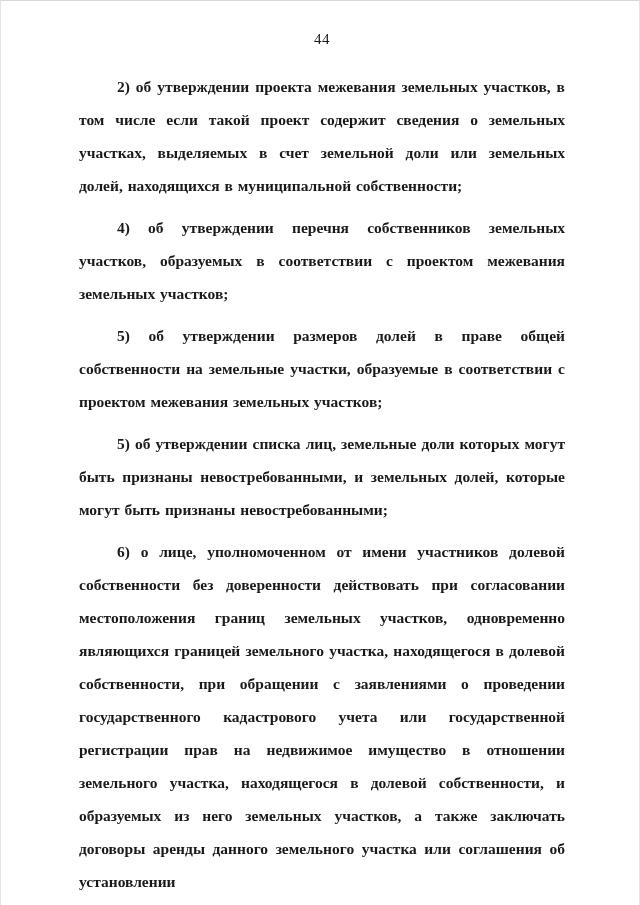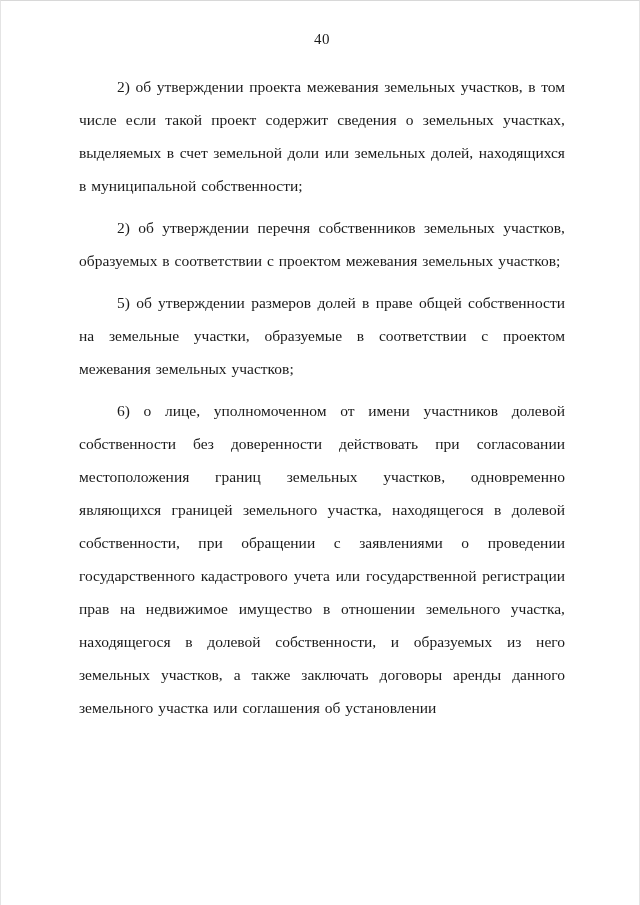--- a/index.html
+++ b/index.html
@@ -27,32 +27,34 @@
   .page-number {
     text-align: center;
     font-size: 15px;
     margin-bottom: 22px;
     letter-spacing: 0.5px;
   }
   .content {
     font-size: 15.5px;
     line-height: 33px;
     text-align: justify;
+    font-weight: bold;
   }
   .para {
     margin: 0 0 9px 0;
     text-indent: 38px;
     word-spacing: 1px;
   }
 </style>
 </head>
 <body>
 
 <div class="page">
-  <div class="page-number">40</div>
+  <div class="page-number">44</div>
 
   <div class="content">
     <p class="para">2) об утверждении проекта межевания земельных участков, в том числе если такой проект содержит сведения о земельных участках, выделяемых в счет земельной доли или земельных долей, находящихся в муниципальной собственности;</p>
-    <p class="para">2) об утверждении перечня собственников земельных участков, образуемых в соответствии с проектом межевания земельных участков;</p>
+    <p class="para">4) об утверждении перечня собственников земельных участков, образуемых в соответствии с проектом межевания земельных участков;</p>
     <p class="para">5) об утверждении размеров долей в праве общей собственности на земельные участки, образуемые в соответствии с проектом межевания земельных участков;</p>
+    <p class="para">5) об утверждении списка лиц, земельные доли которых могут быть признаны невостребованными, и земельных долей, которые могут быть признаны невостребованными;</p>
     <p class="para">6) о лице, уполномоченном от имени участников долевой собственности без доверенности действовать при согласовании местоположения границ земельных участков, одновременно являющихся границей земельного участка, находящегося в долевой собственности, при обращении с заявлениями о проведении государственного кадастрового учета или государственной регистрации прав на недвижимое имущество в отношении земельного участка, находящегося в долевой собственности, и образуемых из него земельных участков, а также заключать договоры аренды данного земельного участка или соглашения об установлении</p>
   </div>
 </div>
 
 </body></html>

